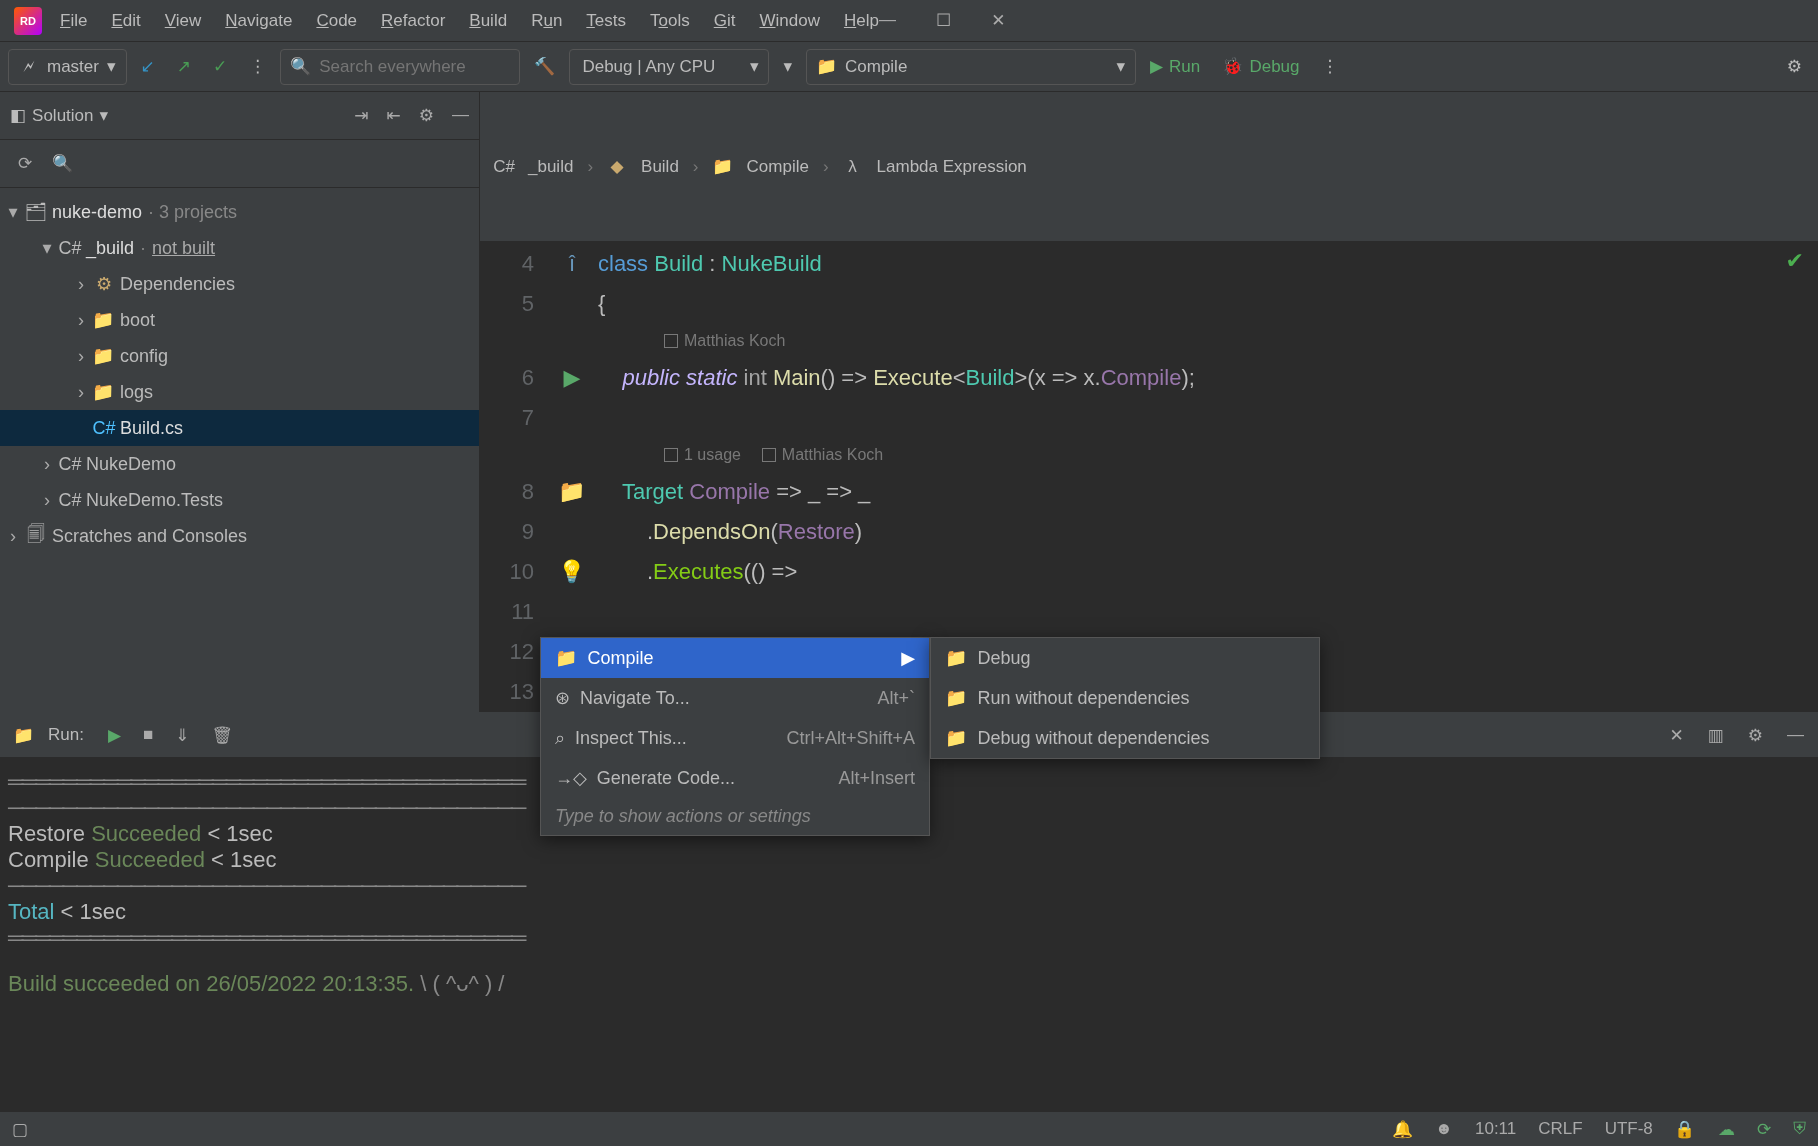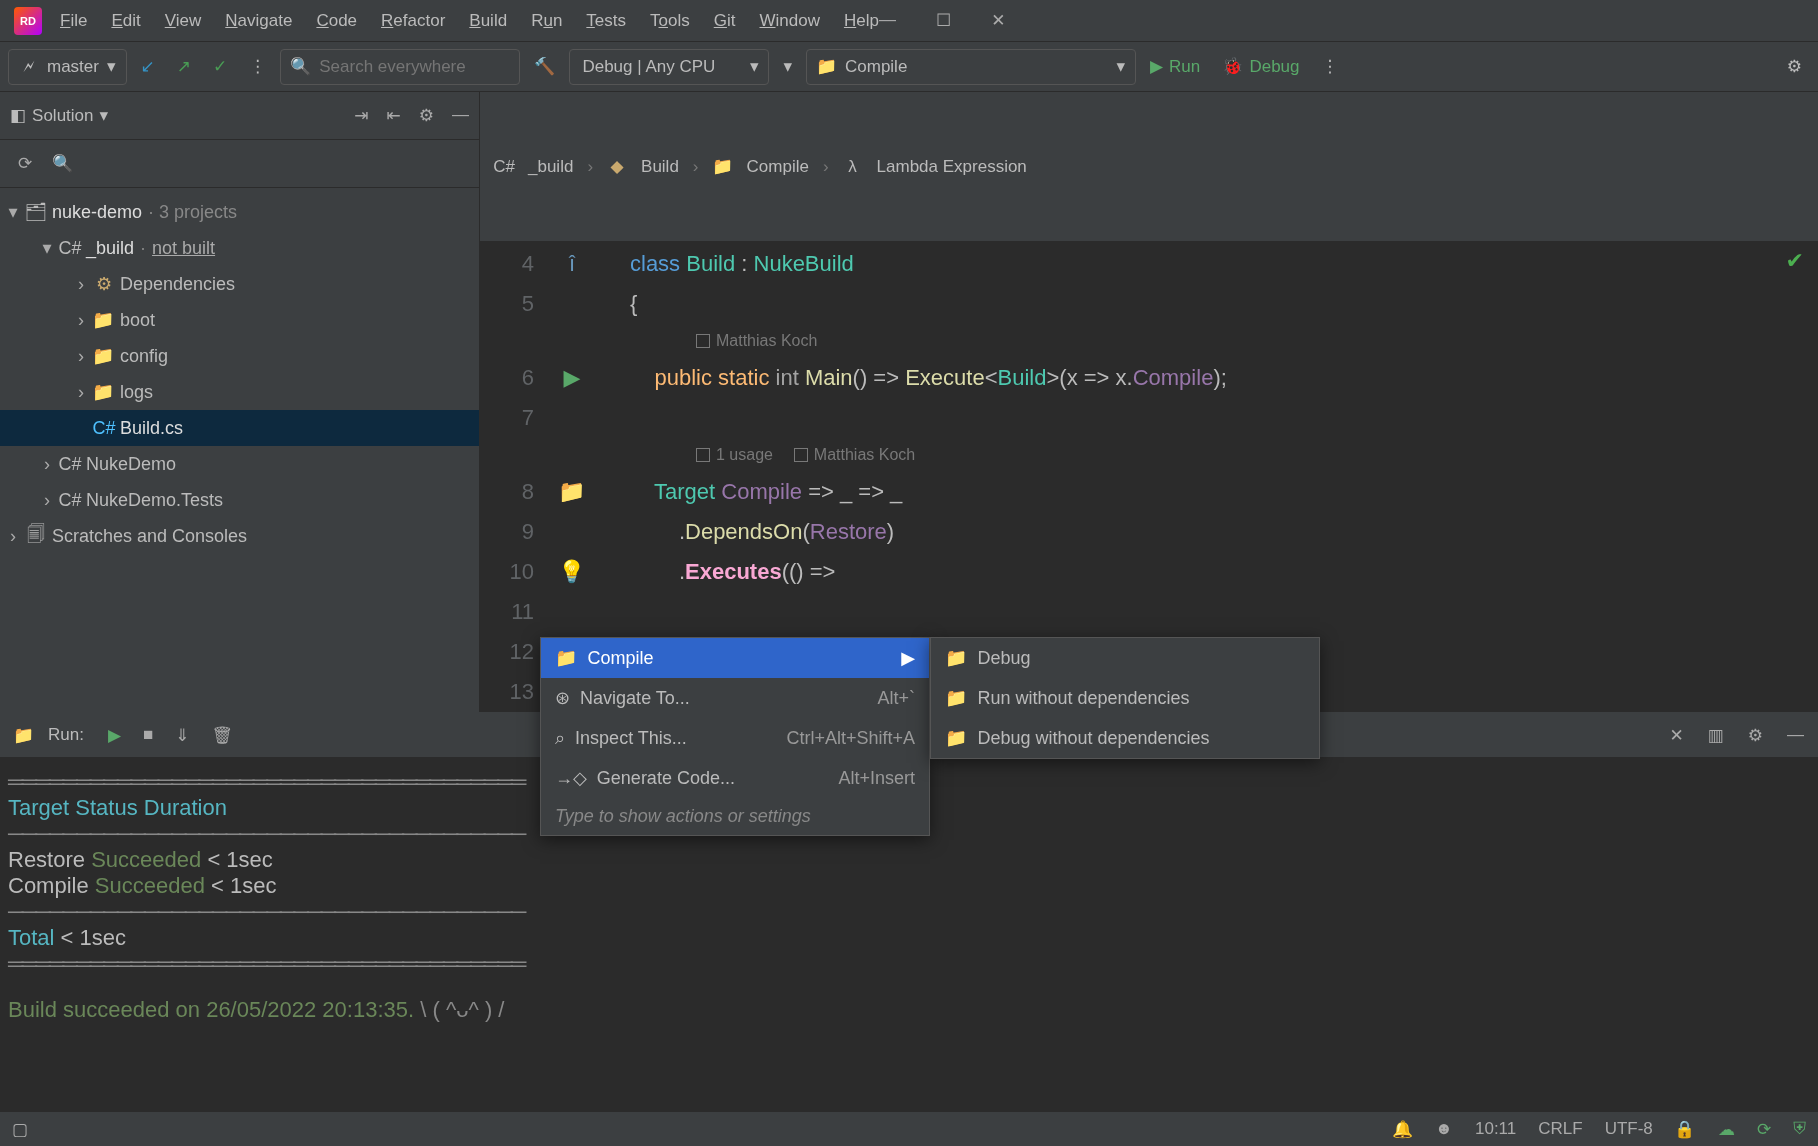--- a/index.html
+++ b/index.html
@@ -44,21 +44,21 @@
 .crumb { height:48px; background:#3c3f41; display:flex; align-items:center; padding:0 14px; gap:14px; border-bottom:1px solid #2b2b2b; flex:1; }
 .crumb .csep { color:#777; }
 
 
 .editor { flex: 1; display:flex; flex-direction:column; background:#2b2b2b; }
 .codewrap { display:flex; flex:1; position:relative; font-family: "JetBrains Mono","Consolas",monospace; font-size:22px; }
 .gutter { width: 66px; text-align: right; color:#606366; padding-top: 2px;}
 .gutter div { height:40px; line-height:40px; padding-right:12px;}
 .ggut { width:52px; padding-top:2px;}
 .ggut div { height:40px; display:flex; align-items:center; justify-content:center;}
-.code { flex:1; padding-top:2px;margin-left:32px; }
+.code { flex:1; padding-top:2px; }
 .codeline { height:40px; line-height:40px; white-space:pre; }
 .hint { color:#787878; font-size:16px; display:inline-flex; align-items:center; gap:6px; margin-left:66px; height:34px;}
 .hinticon{width:14px;height:14px;border:1px solid #787878;display:inline-block;}
 .topright-check{position:absolute; top:6px; right:14px; color:#4caf50; font-size:22px;}
 
 
 .ctxmenu { position:absolute; background:#3c3f41; border:1px solid #555; box-shadow:0 4px 16px rgba(0,0,0,.5); font-size:18px; z-index:100;}
 .ctxitem { height:40px; display:flex; align-items:center; padding:0 14px; gap:10px; }
 .ctxitem.sel { background:#2f65ca; color:#fff; }
 .ctxitem .shortcut{margin-left:auto; color:#999;}
@@ -267,26 +267,26 @@
           <div></div>
           <div></div>
       </div>
       <div class="code">
 <div class="codeline"><span style="color:#569cd6;">class</span> <span style="color:#4ec9b0;">Build</span> : <span style="color:#4ec9b0;">NukeBuild</span></div>
 <div class="codeline">{</div>
 <div class="hint">
             <span class="hinticon"></span>
             <span>Matthias Koch</span>
           </div>
-<div class="codeline">    <span style="color:#fdba74;">public static</span> <span style="color:#a3a3a3;">int</span> <span style="color:#dcdcaa;">Main</span>() =&gt; <span style="color:#dcdcaa;">Execute</span>&lt;<span style="color:#4ec9b0;">Build</span>&gt;(x =&gt; x.<span style="color:#9876aa;">Compile</span>);</div>
+<div class="codeline">    <span style="color:#c4b5fd;font-style:italic;">public static</span> <span style="color:#a3a3a3;">int</span> <span style="color:#dcdcaa;">Main</span>() =&gt; <span style="color:#dcdcaa;">Execute</span>&lt;<span style="color:#4ec9b0;">Build</span>&gt;(x =&gt; x.<span style="color:#9876aa;">Compile</span>);</div>
 <div class="codeline"></div>
 <div class="hint"><span class="hinticon"></span><span>1 usage</span>&nbsp;&nbsp;<span class="hinticon"></span><span>Matthias Koch</span></div>
 <div class="codeline">    <span style="color:#4ec9b0;">Target</span> <span style="color:#9876aa;">Compile</span> =&gt; _ =&gt; _</div>
 <div class="codeline">        .<span style="color:#dcdcaa;">DependsOn</span>(<span style="color:#9876aa;">Restore</span>)</div>
-<div class="codeline">        .<span style="color:#f9a8d4;font-weight:bold;">Executes</span>(() =&gt;</div>
+<div class="codeline">        .<span style="color:#84cc16;">Executes</span>(() =&gt;</div>
 <div class="codeline"></div>
 <div class="codeline"></div>
 <div class="codeline"></div>
       </div>
 
       <div class="ctxmenu" style="left:60px; top:395px; width:390px;">
         <div class="ctxitem sel">
           <span class="folder">📁</span>
           <span>Compile</span>
           <span class="ctxarrow">▶</span>
@@ -339,21 +339,20 @@
     </div>
     <div class="rright">
       <span>✕</span>
       <span>▥</span>
       <span>⚙</span>
       <span>—</span>
     </div>
   </div>
   <div class="runout">
 <div class="hr">══════════════════════════════════════</div>
-<div><span class="th">Target</span>             <span class="th">Status</span>      <span class="th">Duration</span></div>
 <div class="hr">──────────────────────────────────────</div>
 <div><span>Restore</span>            <span class="ok">Succeeded</span>    <span>&lt; 1sec</span></div>
 <div><span>Compile</span>            <span class="ok">Succeeded</span>    <span>&lt; 1sec</span></div>
 <div class="hr">──────────────────────────────────────</div>
 <div><span class="th">Total</span>                           <span>&lt; 1sec</span></div>
 <div class="hr">══════════════════════════════════════</div>
 <div style="height:20px;"></div>
 <div><span class="ok">Build succeeded on 26/05/2022 20:13:35.</span>  <span class="face">\  ( ^ᴗ^ )  /</span></div>
   </div>
 </div>

